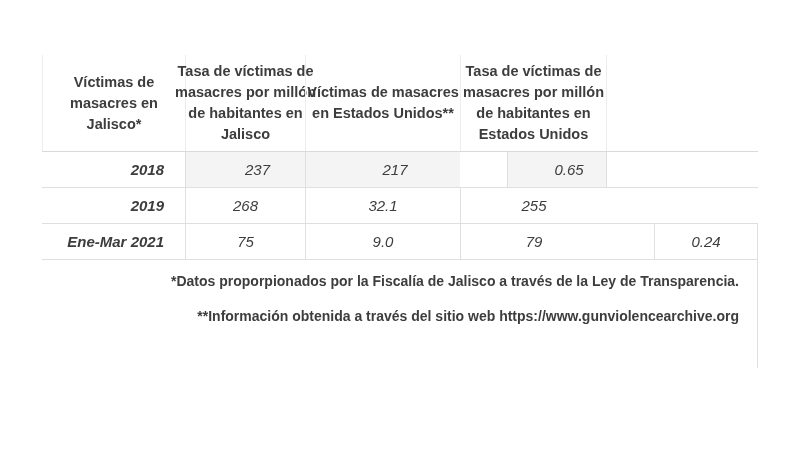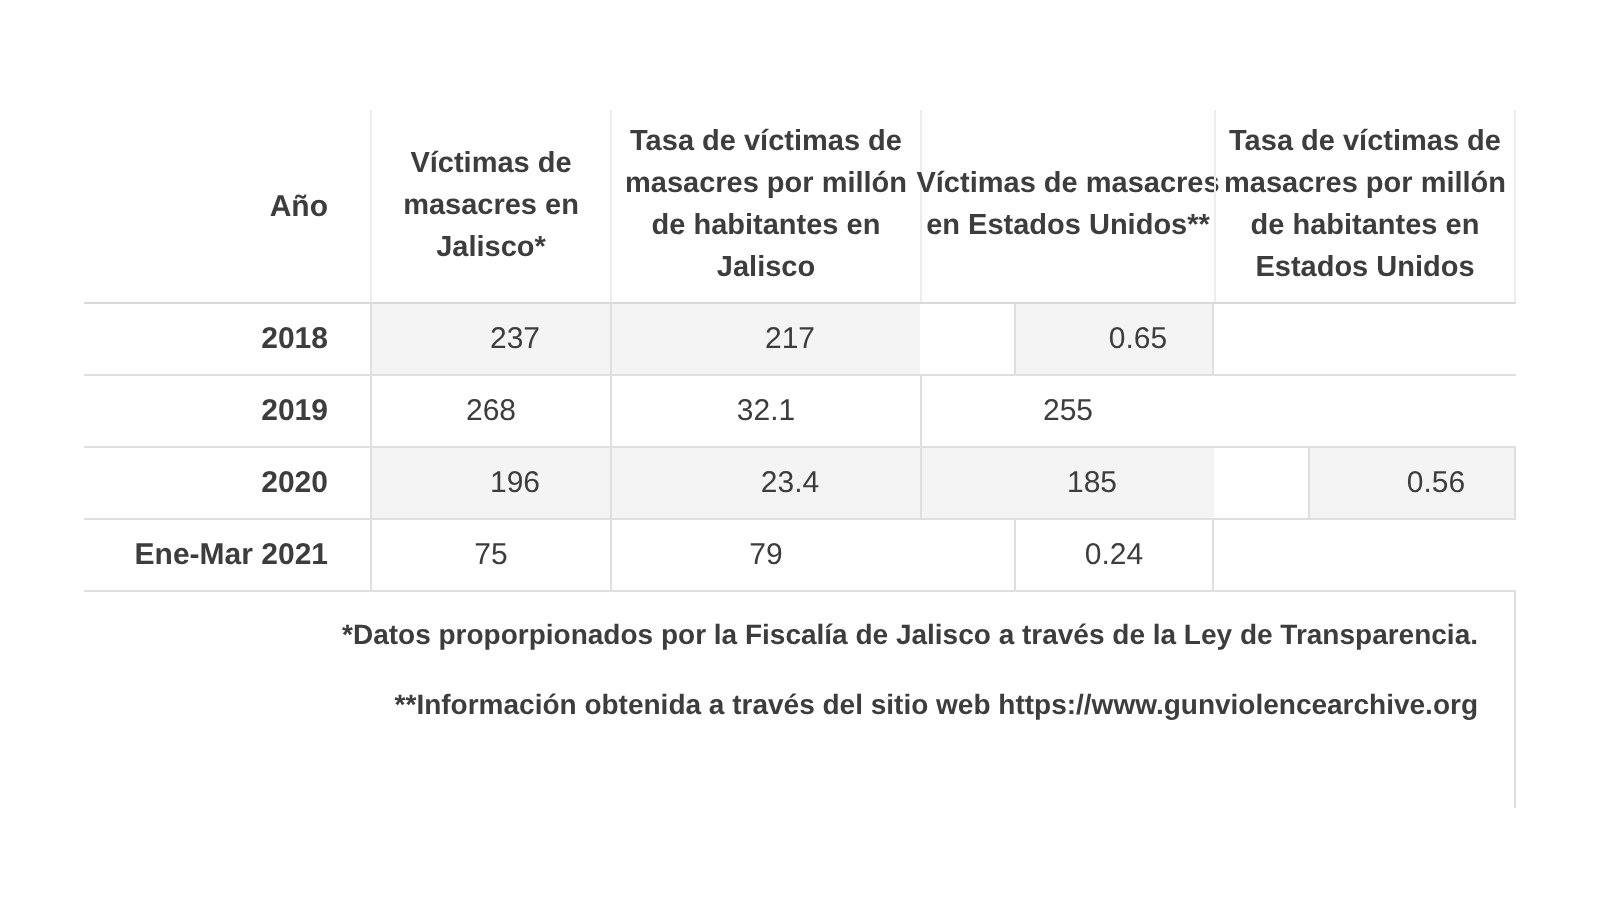--- a/index.html
+++ b/index.html
@@ -49,20 +49,21 @@
   .year-cell{
     justify-content:flex-end;
     text-align:right;
     padding-right:21px;
     font-weight:bold;
     font-size:15px;
   }
   .body-row{
     height:36px;
     border-bottom:1px solid var(--line);
+    font-style:italic;
   }
   .val-cell{
     font-size:15px;
     border-left:1px solid var(--line);
   }
   .val-cell.last{border-right:1px solid var(--line);margin-left:47px;}
   .body-row.shaded .val-cell{background:var(--shade);padding-left:24px;}
   .footnotes{
     height:108px;
     border-right:1px solid var(--line);
@@ -79,21 +80,20 @@
     white-space:nowrap;
   }
 </style>
 </head>
 <body>
 
 <div class="slide">
   <div class="table">
 
     <div class="row header-row">
-      <div class="cell header-cell year-cell">Año</div>
       <div class="cell header-cell sep">Víctimas de
 masacres en
 Jalisco*</div>
       <div class="cell header-cell sep">Tasa de víctimas de
 masacres por millón
 de habitantes en
 Jalisco</div>
       <div class="cell header-cell sep">Víctimas de masacres
 en Estados Unidos**</div>
       <div class="cell header-cell sep last">Tasa de víctimas de
@@ -109,31 +109,25 @@
       <div class="cell val-cell last">0.65</div>
     </div>
 
     <div class="row body-row">
       <div class="cell year-cell">2019</div>
       <div class="cell val-cell">268</div>
       <div class="cell val-cell">32.1</div>
       <div class="cell val-cell">255</div>
     </div>
 
-    <div class="row body-row shaded">
-      <div class="cell year-cell">2020</div>
-      <div class="cell val-cell">196</div>
-      <div class="cell val-cell">23.4</div>
-      <div class="cell val-cell">185</div>
-      <div class="cell val-cell last">0.56</div>
-    </div>
 
     <div class="row body-row">
       <div class="cell year-cell">Ene-Mar 2021</div>
       <div class="cell val-cell">75</div>
+      <div class="cell val-cell">9.0</div>
       <div class="cell val-cell">79</div>
       <div class="cell val-cell last">0.24</div>
     </div>
 
     <div class="footnotes">
       <div class="footnote">*Datos proporpionados por la Fiscalía de Jalisco a través de la Ley de Transparencia.</div>
       <div class="footnote">**Información obtenida a través del sitio web https://www.gunviolencearchive.org</div>
     </div>
 
   </div>

